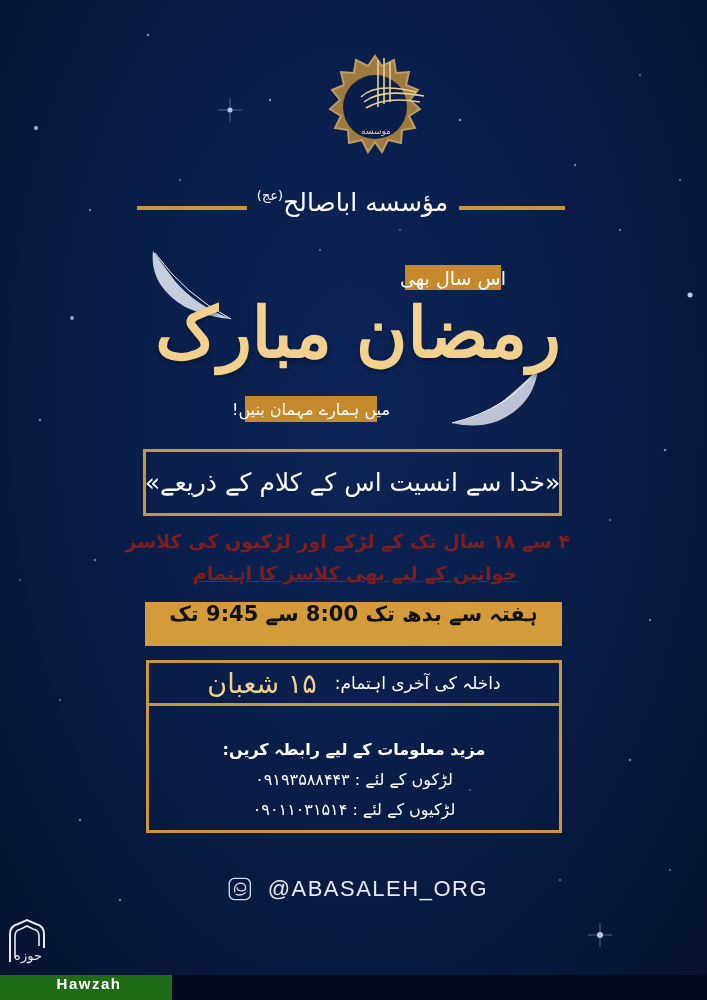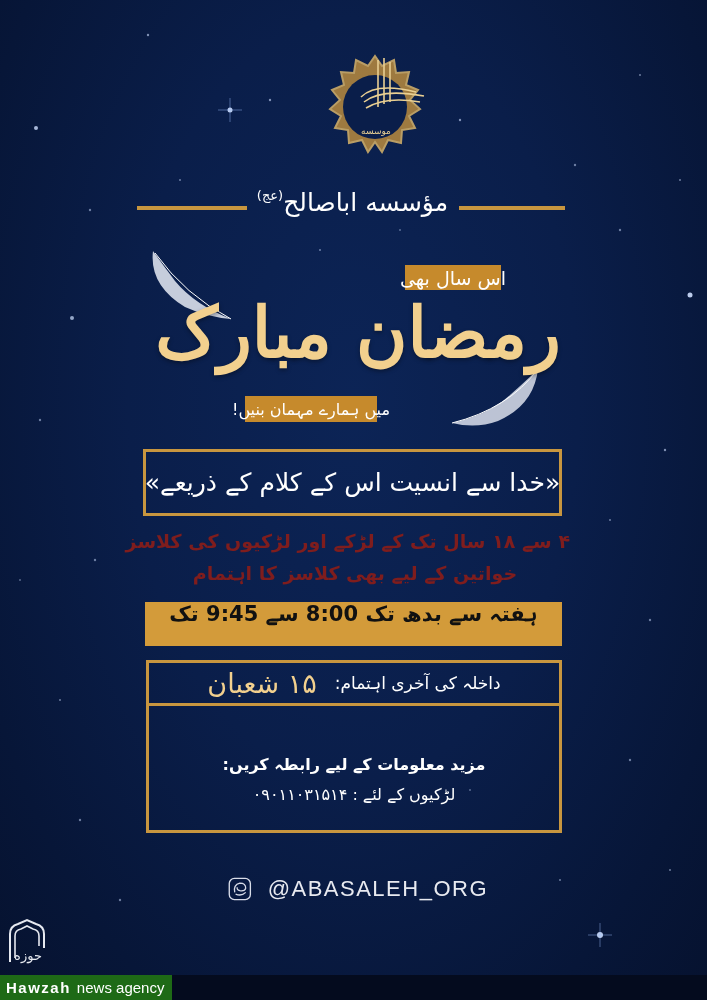--- a/index.html
+++ b/index.html
@@ -45,21 +45,21 @@
       left: 143px; top: 449px; width: 419px; height: 67px;
       border: 3px solid #c8963f; display: flex; align-items: center; justify-content: center;
       font-size: 25px; color: #ffffff; white-space: nowrap;
     }
 
     .desc {
       left: 140px; width: 430px; text-align: center; font-weight: bold;
       font-size: 19px; color: #7f1d1d; white-space: nowrap;
     }
     .desc1 { top: 530px; }
-    .desc2 { top: 562px; letter-spacing: 1px; }
+    .desc2 { top: 562px; letter-spacing: 1px; text-decoration: underline; }
 
     .time-bar {
       left: 145px; top: 602px; width: 417px; height: 44px; background: #d39b3a;
       display: flex; justify-content: center;
       font-weight: bold; font-size: 21px; color: #111111; white-space: nowrap;
     }
 
     
     .info { left: 146px; top: 660px; width: 416px; border: 3px solid #c8963f; }
     .info .row { border-bottom: 3px solid #c8963f; display: flex; align-items: center; justify-content: center; flex-direction: column; }
@@ -75,21 +75,21 @@
       display: flex; align-items: center; gap: 10px;
     }
     .social .handle { font-size: 22px; color: #e8eaf0; letter-spacing: 1.5px; font-family: "Liberation Sans", sans-serif; margin-left: 6px; }
 
     
     .hawzah-logo { left: 6px; top: 918px; width: 42px; height: 50px; }
     .footer-dark { left: 0; top: 975px; width: 707px; height: 25px; background: #040b1e; }
     .footer-green {
       left: 0; top: 975px; width: 172px; height: 25px; background: #1e6a16;
       display: flex; align-items: center; padding-left: 6px; gap: 6px;
-      font-family: "Liberation Sans", sans-serif; font-size: 15px; color: #ffffff; white-space: nowrap;
+      font-family: "Liberation Sans", sans-serif; font-size: 15px; color: #ffffff; white-space: nowrap; flex-direction: column;
     }
     .footer-green .brand { font-weight: bold; letter-spacing: 1.5px; }
   </style>
 </head>
 <body>
 
 <svg class="stars" width="707" height="1000">
   <g fill="#cfe0ff">
     <circle cx="230" cy="110" r="2.5" opacity="0.9"></circle>
       <circle cx="36" cy="128" r="2" opacity="0.8"></circle>
@@ -179,20 +179,24 @@
 </div>
 
 <div class="abs info">
   <div class="row r2" style="flex-direction:row; direction:rtl;">
     <span>داخلہ کی آخری اہتمام:</span>
     <span class="date">۱۵ شعبان</span>
   </div>
   <div class="row r3 rtl">
     <div class="head">مزید معلومات کے لیے رابطہ کریں:</div>
     <div style="direction:rtl;">
+      <span>لڑکوں کے لئے :</span>
+      <span>۰۹۱۹۳۵۸۸۴۴۳</span>
+    </div>
+    <div style="direction:rtl;">
       <span>لڑکیوں کے لئے :</span>
       <span>۰۹۰۱۱۰۳۱۵۱۴</span>
     </div>
   </div>
 </div>
 
 <div class="abs social">
   <svg width="28" height="28" viewBox="0 0 28 28">
     <rect x="1.5" y="1.5" width="25" height="25" rx="6" fill="none" stroke="#d8dce8" stroke-width="1.6"></rect>
     <path d="M8 18 Q6 9 14 7 Q21 7 21 13 Q20 17 14 16 Q10 15 11 12 M9 20 Q16 23 21 18" fill="none" stroke="#d8dce8" stroke-width="1.5"></path>

